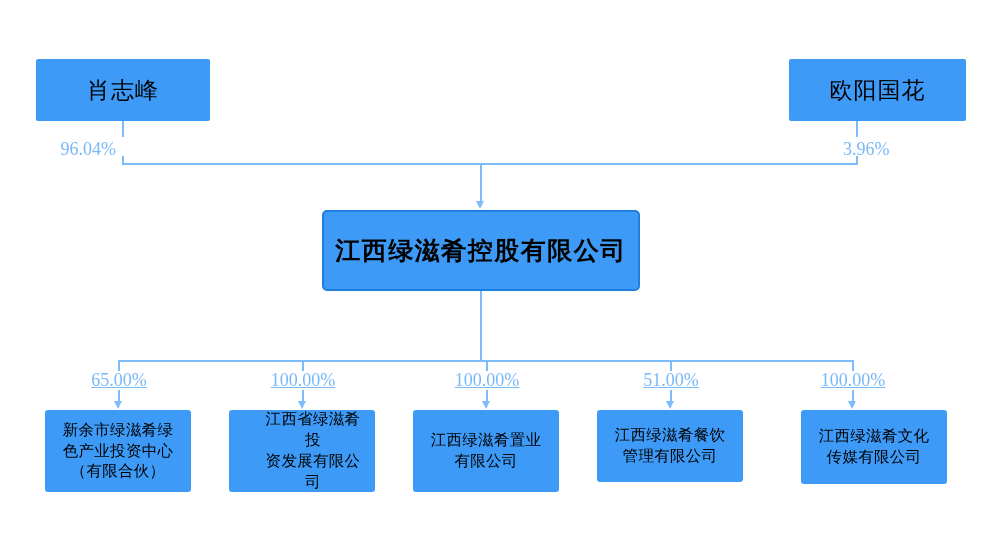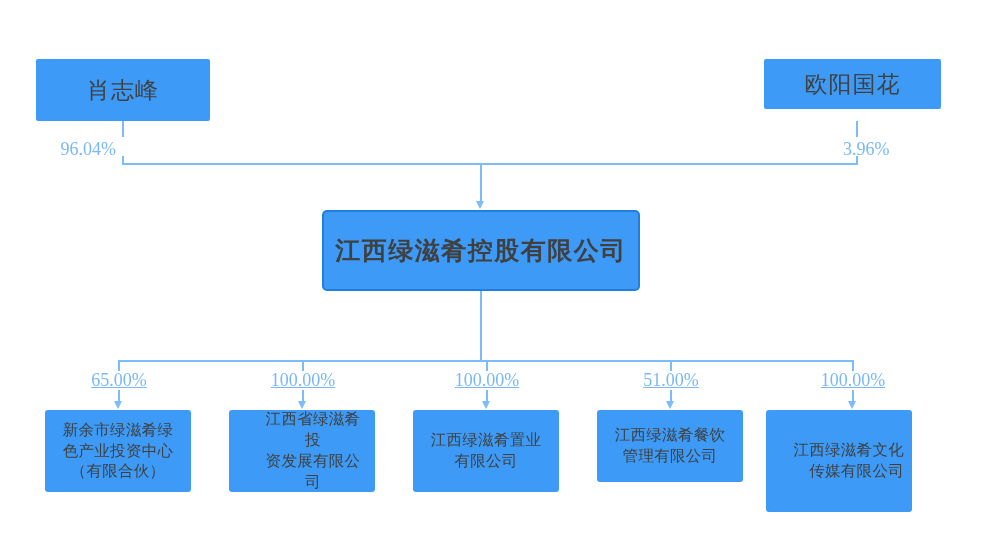--- a/index.html
+++ b/index.html
@@ -17,21 +17,21 @@
     height: 533px;
     background: #ffffff;
     overflow: hidden;
   }
 
   
   .node {
     position: absolute;
     box-sizing: border-box;
     background: #3d9bf7;
-    color: #404040;
+    color: #000000;
     display: flex;
     align-items: center;
     justify-content: center;
     text-align: center;
     border-radius: 3px;
     line-height: 1.34;
   }
   .node-owner {
     font-size: 23px;
     letter-spacing: 1px;
@@ -96,21 +96,21 @@
 </style>
 </head>
 <body>
 
 <div id="chart-root">
 
   <div class="node node-owner" style="left:36px; top:59px; width:174px; height:62px;">
     <span class="label-text">肖志峰</span>
   </div>
 
-  <div class="node node-owner" style="left:764px; top:59px; width:177px; height:50px;">
+  <div class="node node-owner" style="left:789px; top:59px; width:177px; height:62px;">
     <span class="label-text">欧阳国花</span>
   </div>
 
   <div class="conn-v" style="left:122px; top:121px; height:16px;"></div>
   <div class="conn-v" style="left:856px; top:121px; height:16px;"></div>
 
   <div class="pct pct-left-of-stub" style="left:56px; top:139px; width:60px;">96.04%</div>
   <div class="pct pct-right-of-stub" style="left:843px; top:139px; width:60px;">3.96%</div>
 
   <div class="conn-v" style="left:122px; top:156px; height:8px;"></div>
@@ -162,18 +162,18 @@
   <div class="arrow-down" style="left:666px; top:401px;"></div>
   <div class="node node-sub" style="left:597px; top:410px; width:146px; height:72px; flex-direction:column;">
     <span class="label-text">江西绿滋肴餐饮</span>
     <span class="label-text">管理有限公司</span>
   </div>
 
   <div class="conn-v" style="left:852px; top:360px; height:11px;"></div>
   <div class="pct pct-centered" style="left:853px; top:370px; width:90px;">100.00%</div>
   <div class="conn-v" style="left:852px; top:390px; height:13px;"></div>
   <div class="arrow-down" style="left:848px; top:401px;"></div>
-  <div class="node node-sub" style="left:766px; top:410px; width:146px; height:102px; flex-direction:column;text-align:right;">
+  <div class="node node-sub" style="left:801px; top:410px; width:146px; height:74px; flex-direction:column;">
     <span class="label-text">江西绿滋肴文化</span>
     <span class="label-text">传媒有限公司</span>
   </div>
 
 </div>
 
 </body></html>

